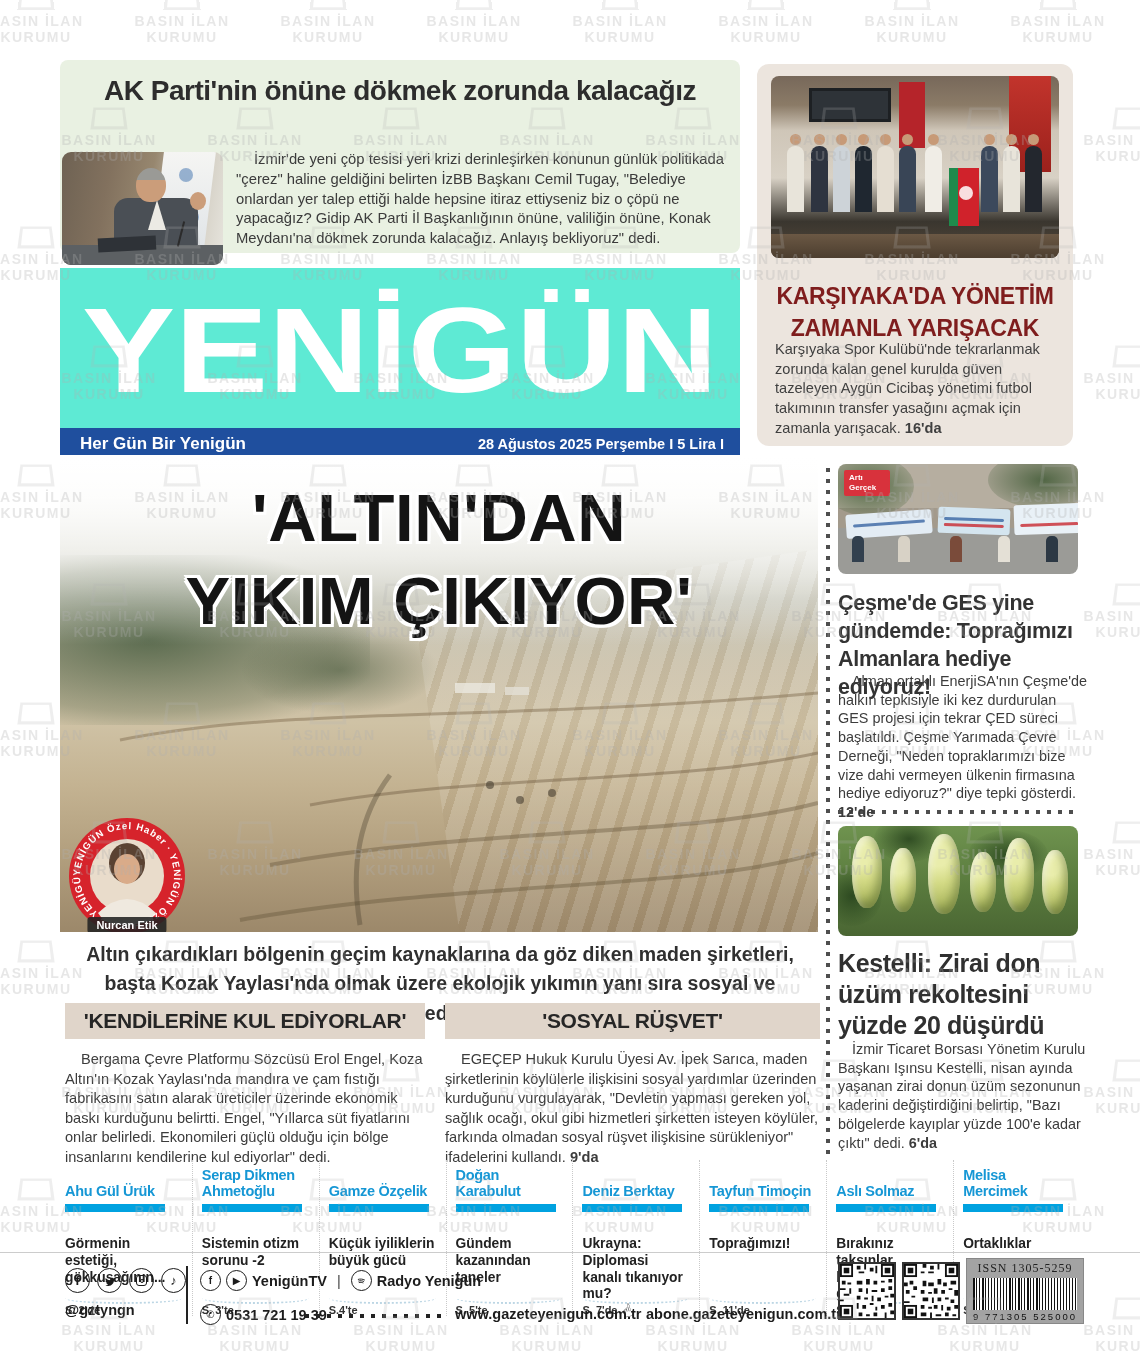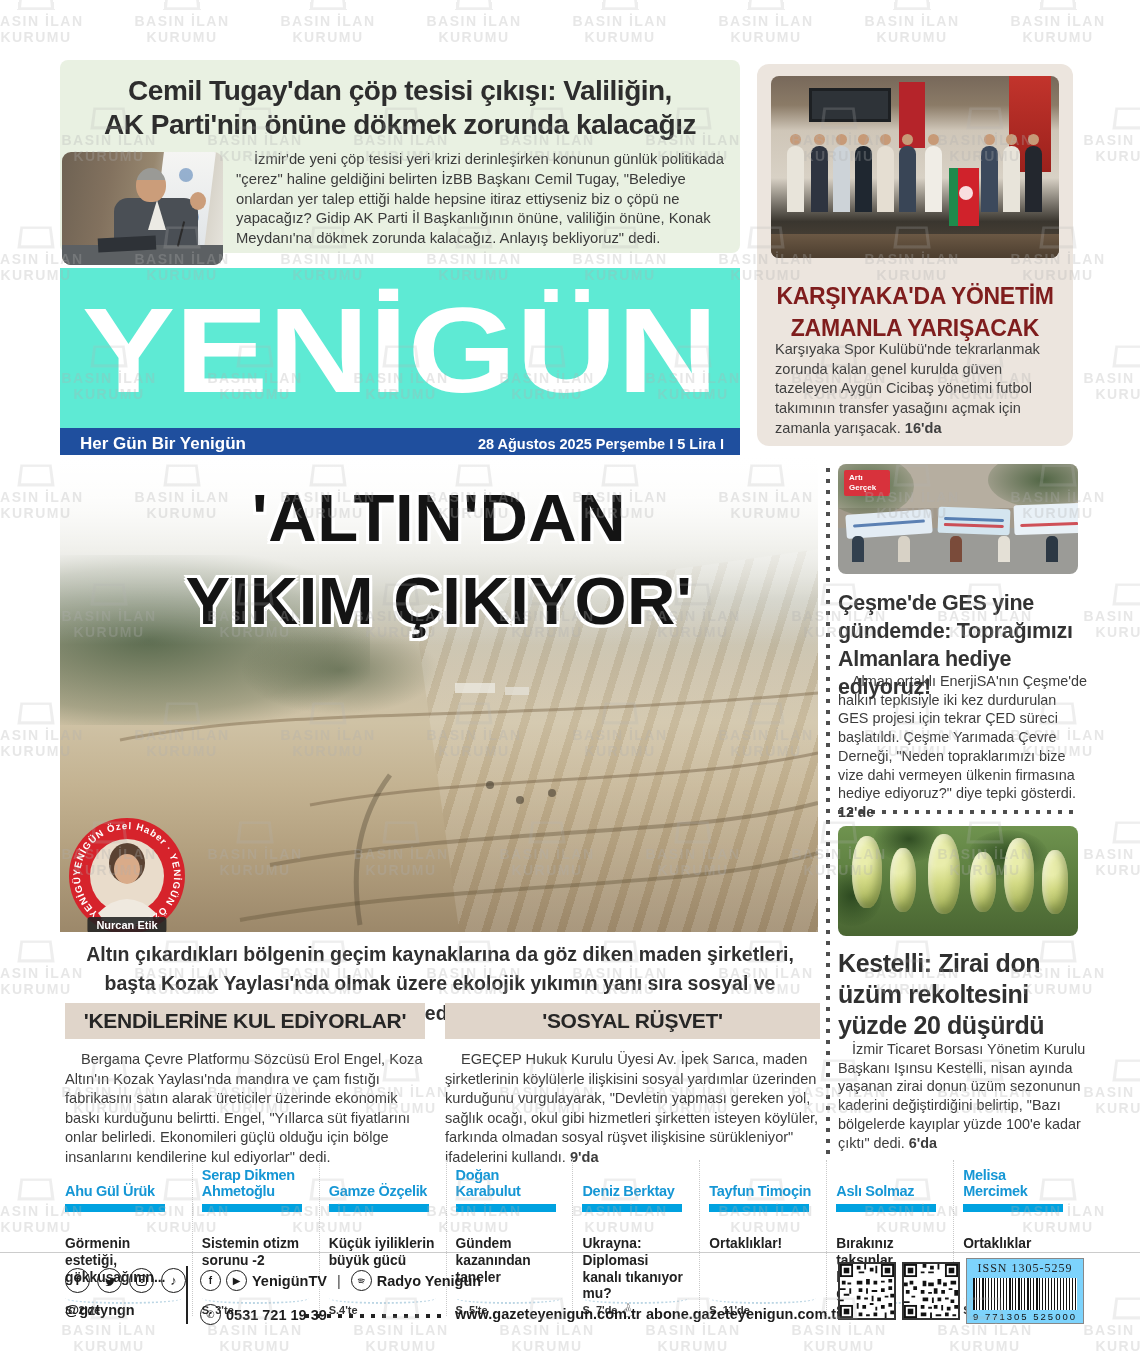--- a/index.html
+++ b/index.html
@@ -159,34 +159,33 @@
   .f-grp2 .sep { margin:0 10px; font-weight:400; color:#444; }
   .f-grp3 { position:absolute; left:200px; top:46px; display:flex; align-items:center; font-weight:700; }
   .f-dots { position:absolute; left:305px; top:56px; width:140px; height:4px;
     background:repeating-linear-gradient(90deg,#222 0 4px,transparent 4px 11px); }
   .f-web { position:absolute; left:455px; top:48px; font-weight:600; }
   .f-hand { position:absolute; left:622px; top:42px; font-size:18px; transform:rotate(-18deg); }
   .f-abone { position:absolute; left:646px; top:48px; font-weight:600; }
   .qr { position:absolute; top:4px; width:58px; height:58px; border:2px solid #333; background:#fff; }
   .qr1 { left:838px; } .qr2 { left:902px; }
   .issn-box { position:absolute; left:966px; top:0; width:118px; height:66px; border:1px solid #888;
-    background:#7dd3fc; text-align:center; }
+    background:#a3a3a3; text-align:center; }
   .issn-t { font-family:"Liberation Serif","DejaVu Serif",serif; font-size:12px; letter-spacing:1px; color:#222; padding-top:2px; }
   .barcode { margin:2px 6px 0; height:32px;
     background:repeating-linear-gradient(90deg,#111 0 1.5px,#fff 1.5px 3px,#111 3px 3.7px,#fff 3.7px 6.4px,#111 6.4px 7.4px,#fff 7.4px 9px); }
   .issn-d { font-size:9.5px; letter-spacing:2px; color:#111; margin-top:1px; }
 </style>
 </head>
 <body>
 
 <div id="page">
 
   <div class="green-box"></div>
   <div class="top-headline">
-    <div>Cemil Tugay'dan çöp tesisi çıkışı: Valiliğin,</div>
     <div>AK Parti'nin önüne dökmek zorunda kalacağız</div>
   </div>
   <div class="tugay-photo">
     <div class="tp-flag"></div>
     <div class="tp-dot1"></div>
       <div class="tp-dot2"></div>
     <div class="tp-body"></div>
     <div class="tp-shirt"></div>
     <div class="tp-head"></div>
     <div class="tp-hand"></div>
@@ -352,21 +351,21 @@
     <div class="col-item">
       <div class="col-name">Deniz Berktay</div>
         <div class="col-bar"></div>
       <div class="col-title">Ukrayna: Diplomasi kanalı tıkanıyor mu?</div>
       <div class="col-arc"></div>
         <div class="col-page">S. 7'de</div>
     </div>
     <div class="col-item">
       <div class="col-name">Tayfun Timoçin</div>
         <div class="col-bar"></div>
-      <div class="col-title">Ortaklıklar!</div>
+      <div class="col-title">Toprağımızı!</div>
       <div class="col-arc"></div>
         <div class="col-page">S. 11'de</div>
     </div>
     <div class="col-item">
       <div class="col-name">Aslı Solmaz</div>
         <div class="col-bar"></div>
       <div class="col-title">Bırakınız taksınlar, bırakınız giysinler</div>
       <div class="col-arc"></div>
         <div class="col-page">S. 13'te</div>
     </div>

